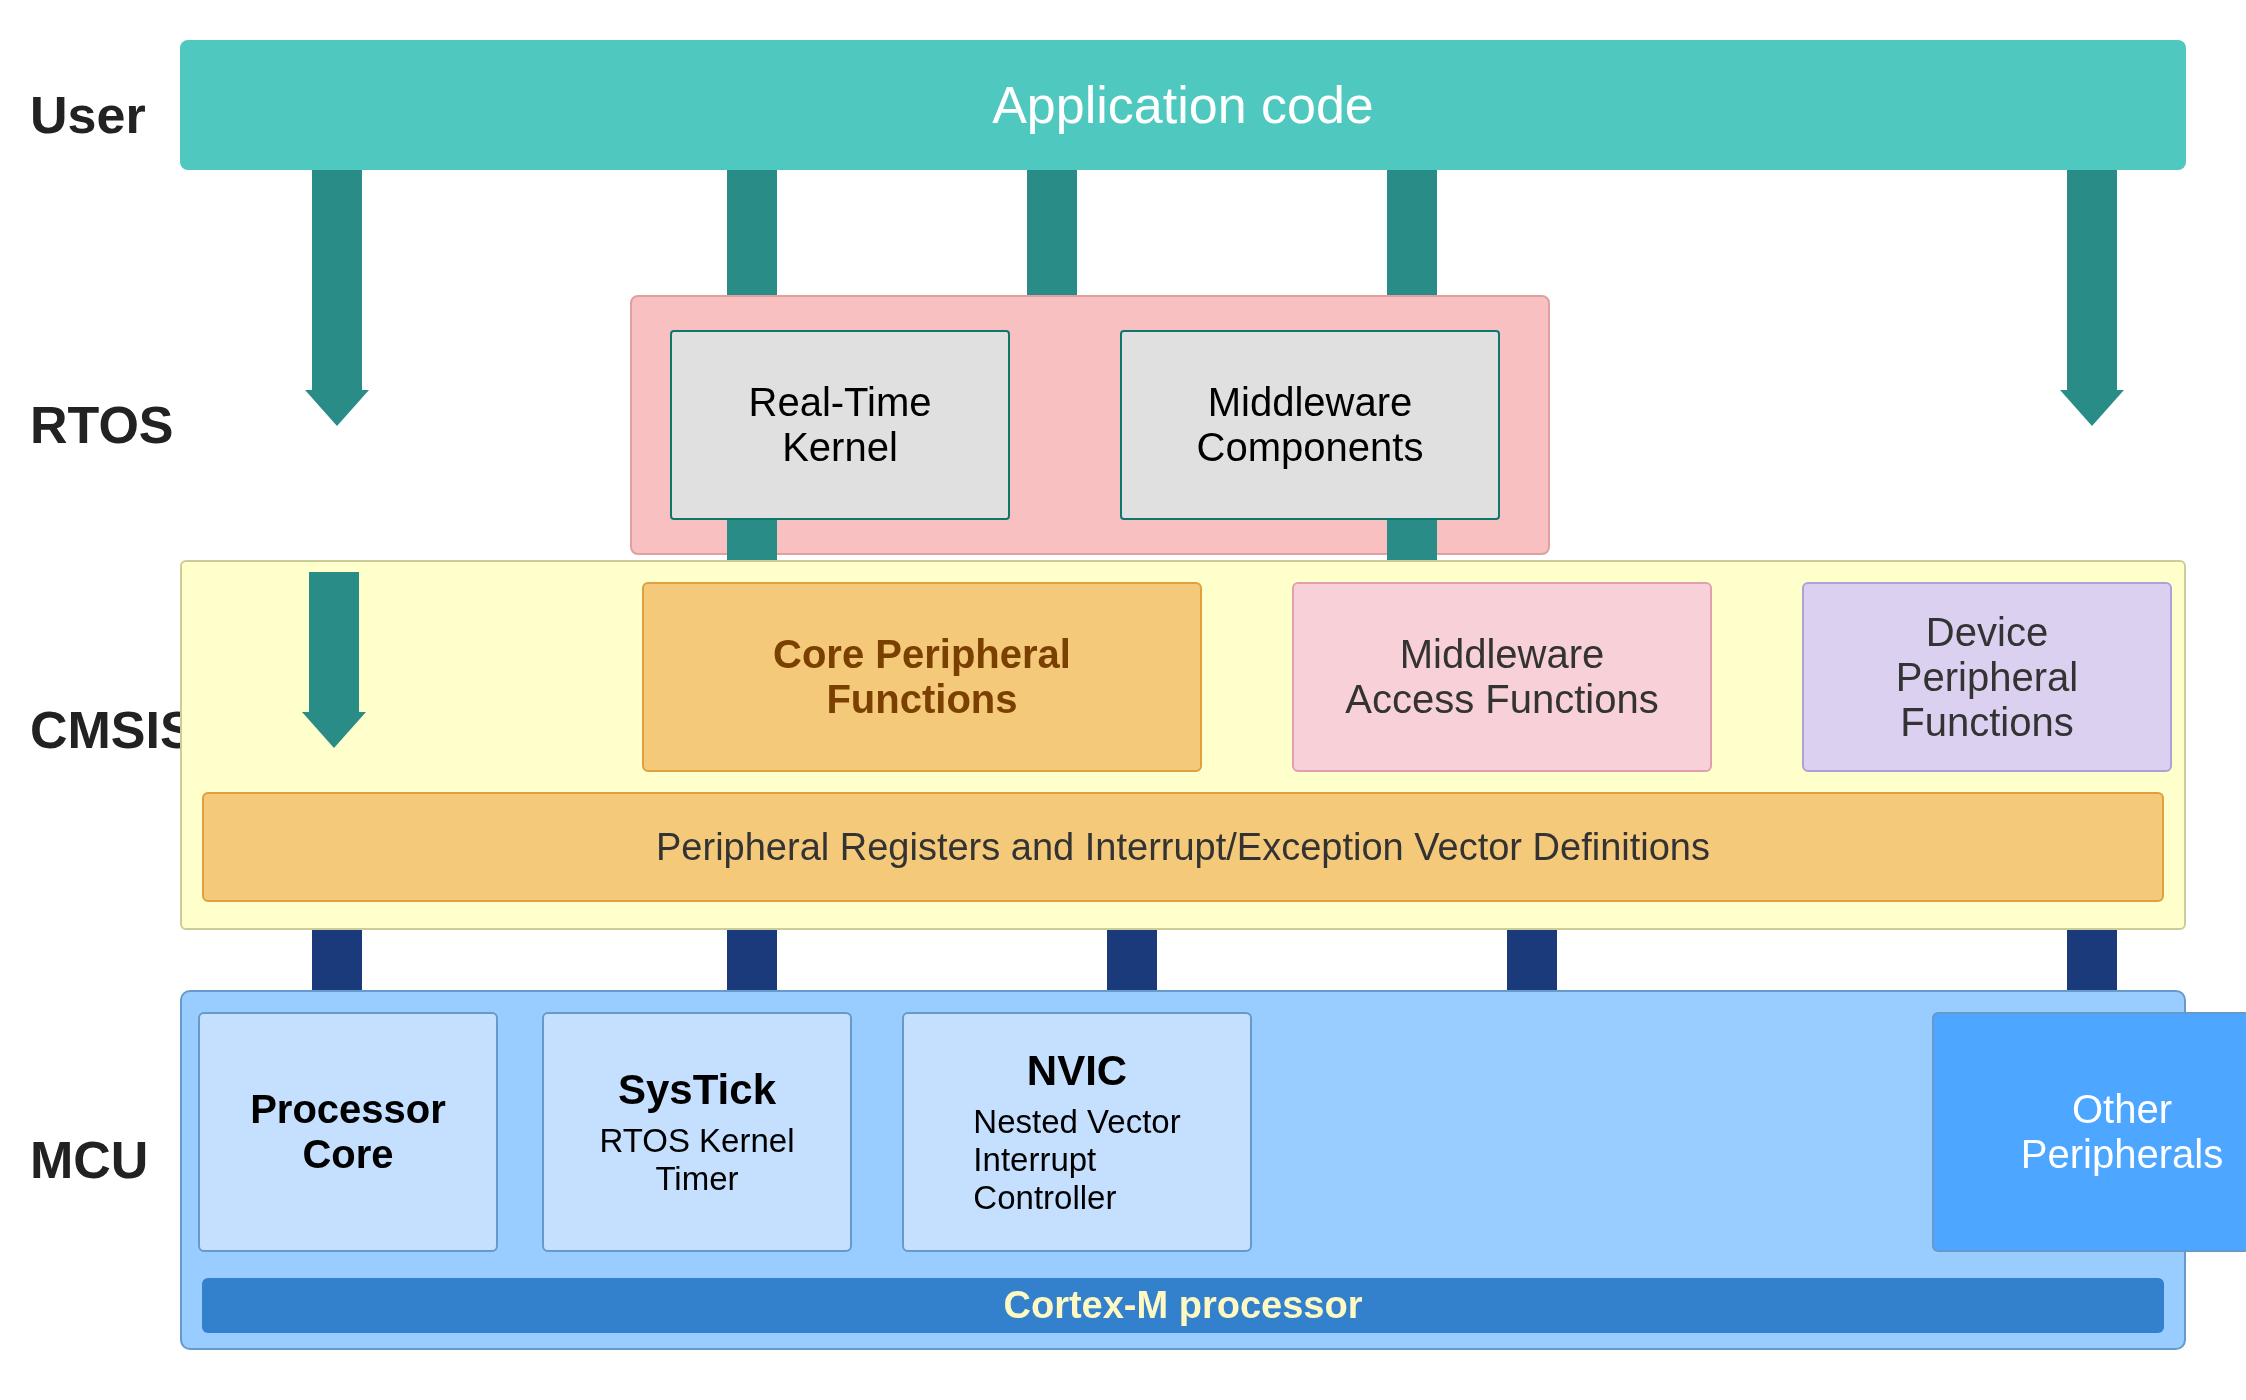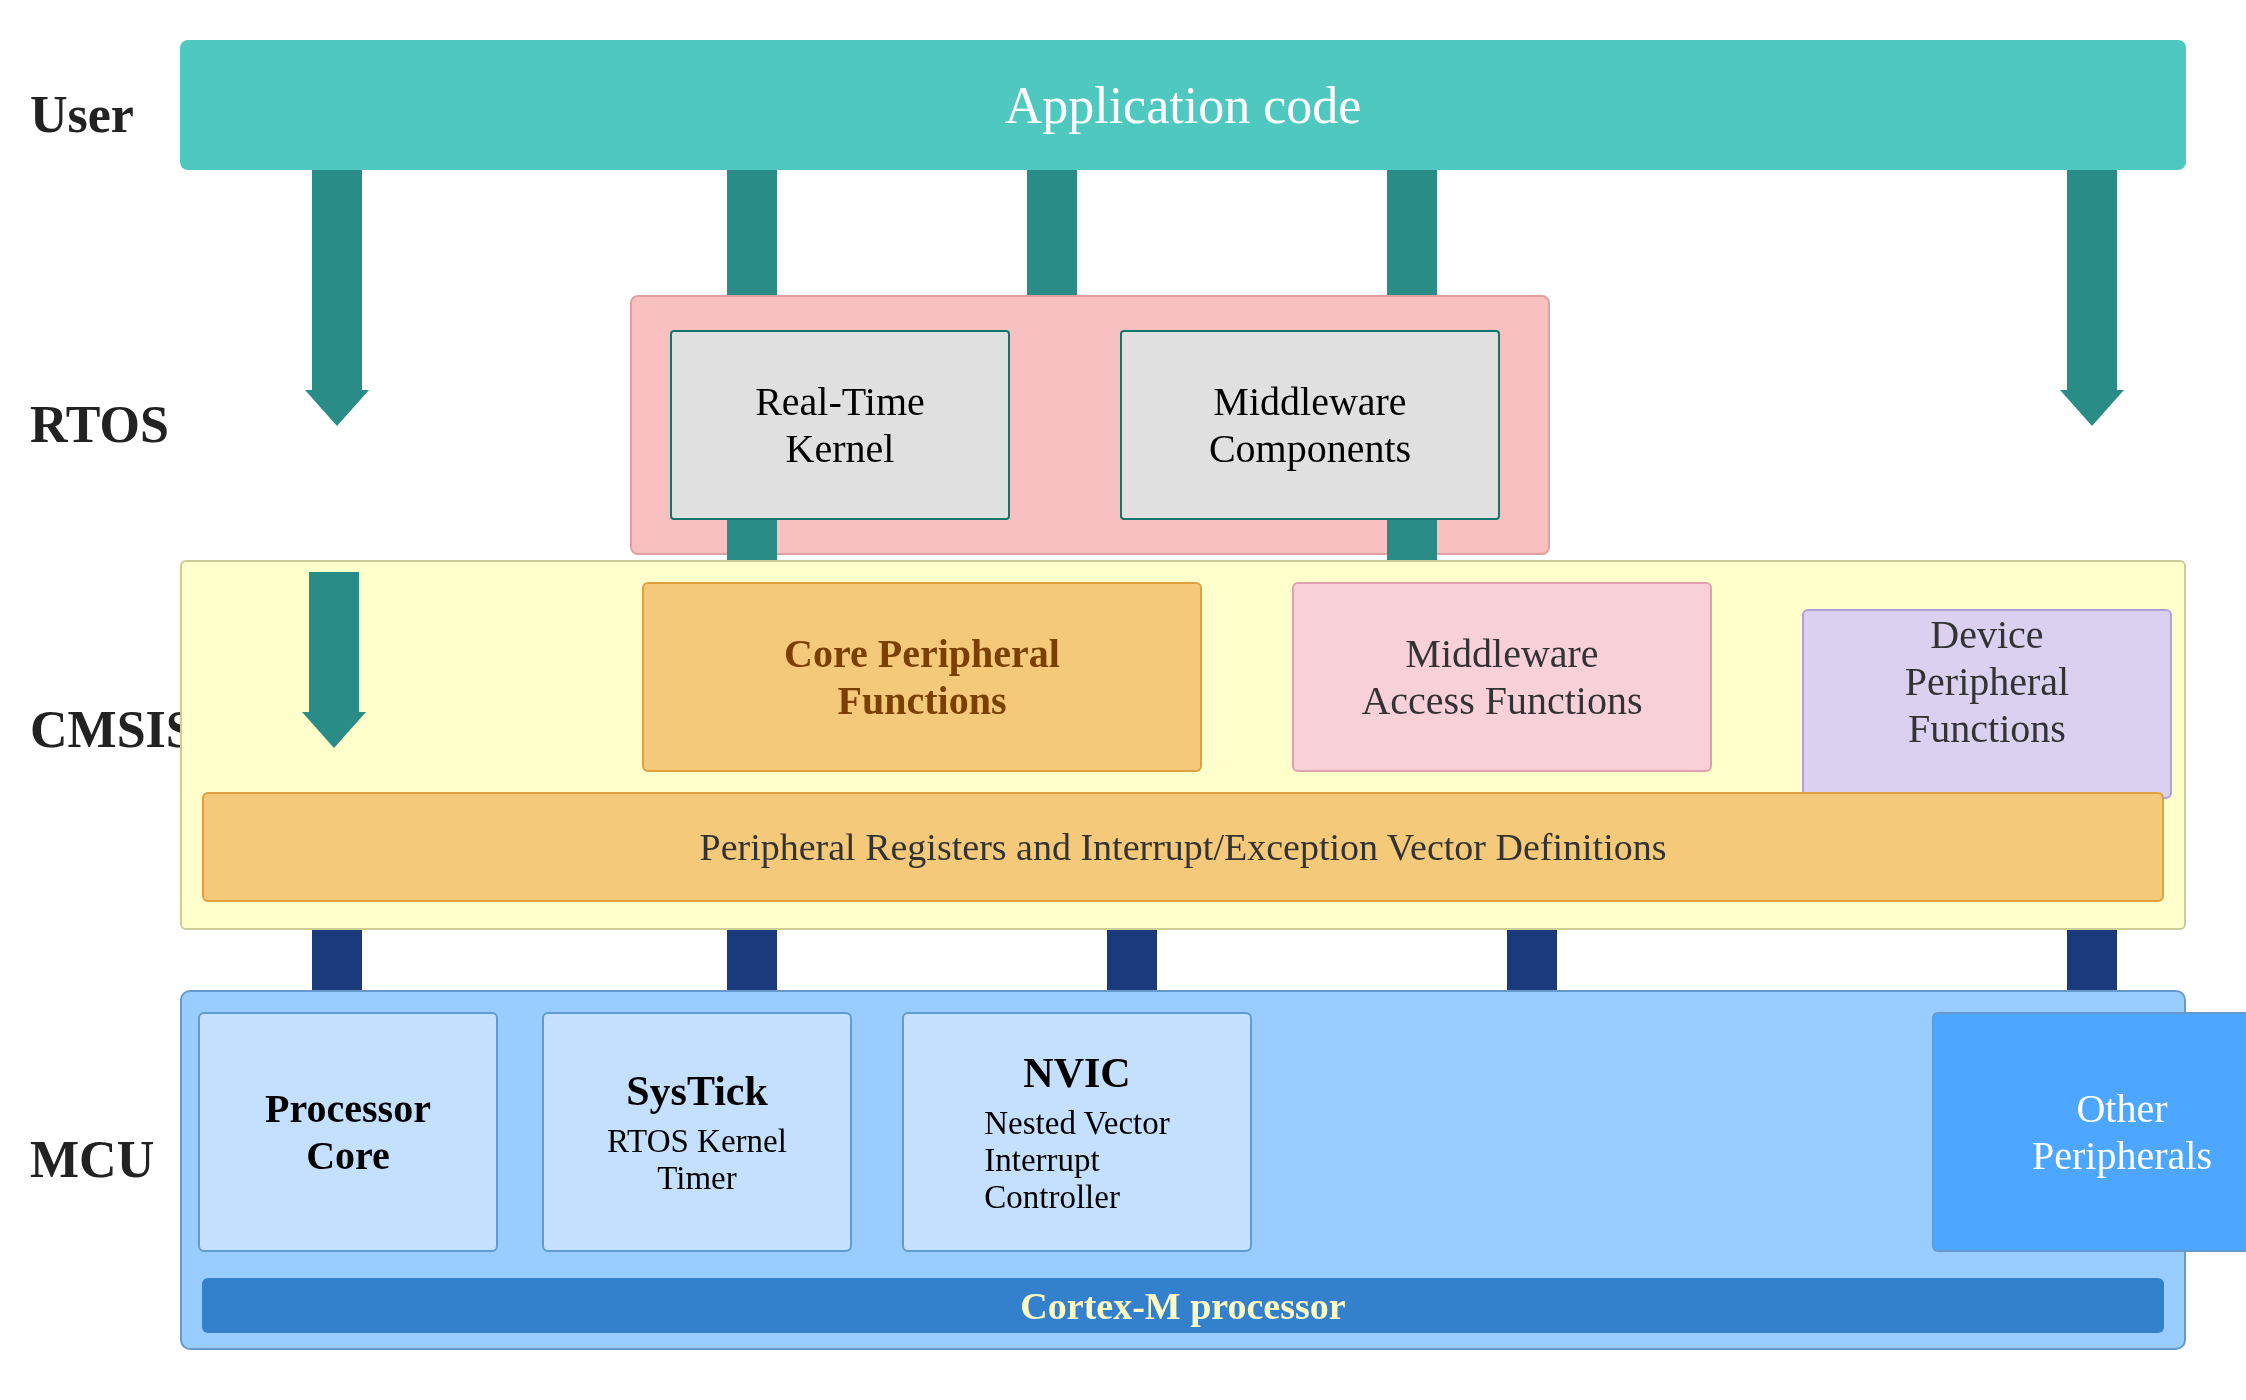--- a/index.html
+++ b/index.html
@@ -10,21 +10,20 @@
       height: 1400px;
       overflow: hidden;
       position: relative;
     }
 
     .diagram {
       width: 2246px;
       height: 1396px;
       position: relative;
       padding: 40px 60px;
-      font-family: Liberation Serif, serif;
     }
 
     
     .row-label {
       position: absolute;
       font-size: 52px;
       font-weight: bold;
       color: #222;
       left: 30px;
     }
@@ -103,25 +102,25 @@
       text-align: center;
       color: #333;
     }
 
     .cmsis-inner-purple {
       position: absolute;
       background: #dcd0f0;
       border: 2px solid #b0a0d8;
       border-radius: 6px;
       display: flex;
+      align-items: center;
       justify-content: center;
       font-size: 40px;
       text-align: center;
       color: #333;
-      margin-top: 27px;
     }
 
     .cmsis-peripheral-bar {
       position: absolute;
       background: #f5c97a;
       border: 2px solid #e0a040;
       border-radius: 6px;
       display: flex;
       align-items: center;
       justify-content: center;

